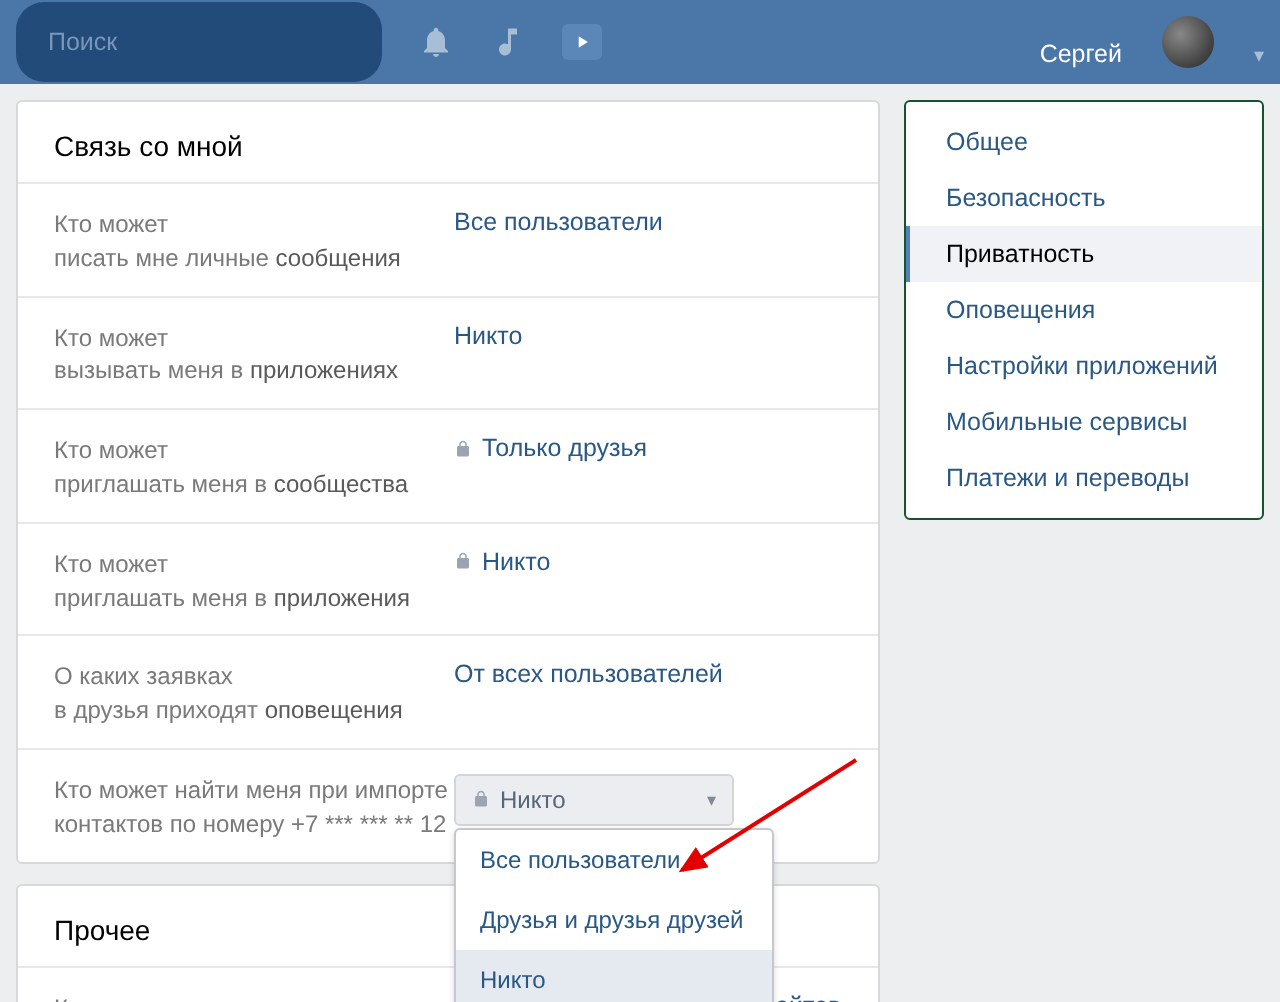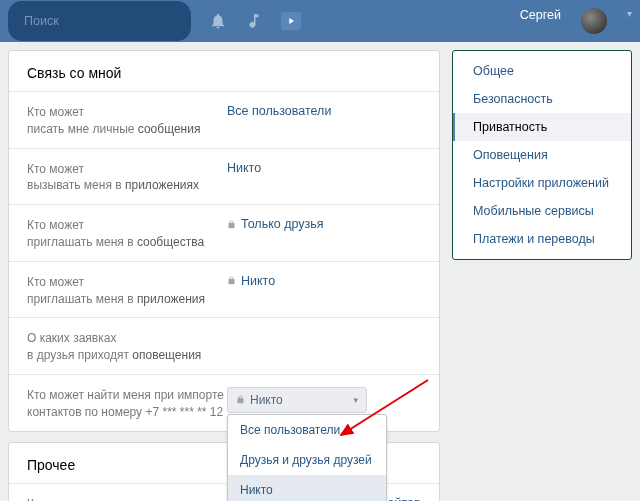--- a/index.html
+++ b/index.html
@@ -7,21 +7,21 @@
 .header { background: #4a76a8; height: 42px; display: flex; align-items: center; padding: 0 8px; }
 .search-wrap { background: #224b7a; border-radius: 14px; height: 40px; width: 183px; display: flex; align-items: center; padding: 0 10px; }
 .search-wrap svg { width: 12px; height: 12px; fill: #7a96b8; margin-right: 6px; }
 .search-input { background: transparent; border: none; outline: none; color: #7a96b8; font-size: 12.5px; flex: 1; }
 .search-input::placeholder { color: #7a96b8; }
 .header-icons { display: flex; align-items: center; margin-left: 18px; gap: 18px; }
 .header-icons .hic { color: #a8bdd6; display: flex; align-items: center; cursor: pointer; }
 .header-icons svg { width: 18px; height: 18px; fill: #a8bdd6; }
 .play-badge { width: 20px; height: 18px; background: #5b86b8; border-radius: 3px; display: flex; align-items: center; justify-content: center; }
 .play-badge svg { width: 10px; height: 10px; fill: #fff; }
-.header-right { margin-left: auto; display: flex; align-items: flex-start; gap: 20px; cursor: pointer; }
+.header-right { margin-left: auto; display: flex; align-items: flex-end; gap: 20px; cursor: pointer; }
 .header-right .uname { color: #fff; font-weight: 500; font-size: 12.5px; }
 .avatar { width: 26px; height: 26px; border-radius: 50%; background: radial-gradient(circle at 35% 35%, #888, #222); }
 .chev { color: #a8bdd6; font-size: 10px; }
 .main { display: flex; gap: 12px; padding: 8px; align-items: flex-start; }
 .content { flex: 1; display: flex; flex-direction: column; gap: 10px; }
 .card { background: #fff; border: 1px solid #d7d8db; border-radius: 3px; }
 .card-title { padding: 14px 18px 10px; font-size: 14px; color: #000; font-weight: 400; }
 .row { display: flex; border-top: 1px solid #e7e8ec; padding: 12px 18px 10px; align-items: flex-start; }
 .row:first-of-type { border-top: 1px solid #e7e8ec; }
 .row-label { width: 200px; color: #7a7a7a; line-height: 1.4; font-size: 12px; }
@@ -107,20 +107,23 @@
         <div class="row-value">
             <svg class="lock" viewBox="0 0 24 24">
               <path d="M18 8h-1V6c0-2.76-2.24-5-5-5S7 3.24 7 6v2H6c-1.1 0-2 .9-2 2v10c0 1.1.9 2 2 2h12c1.1 0 2-.9 2-2V10c0-1.1-.9-2-2-2zM9 6c0-1.66 1.34-3 3-3s3 1.34 3 3v2H9V6z"></path>
             </svg>
             <span>Никто</span>
           </div>
       </div>
 
       <div class="row">
         <div class="row-label"><span>О каких заявках</span><br><span>в друзья приходят </span><b>оповещения</b></div>
+        <div class="row-value">
+            <span>От всех пользователей</span>
+          </div>
       </div>
 
       <div class="row">
         <div class="row-label"><span>Кто может найти меня при импорте</span><br><span>контактов по номеру +7 *** *** ** 12</span></div>
         <div class="dropdown-wrap">
           <div class="dropdown-btn">
             <svg class="lock" viewBox="0 0 24 24">
                 <path d="M18 8h-1V6c0-2.76-2.24-5-5-5S7 3.24 7 6v2H6c-1.1 0-2 .9-2 2v10c0 1.1.9 2 2 2h12c1.1 0 2-.9 2-2V10c0-1.1-.9-2-2-2zM9 6c0-1.66 1.34-3 3-3s3 1.34 3 3v2H9V6z"></path>
               </svg>
             <span>Никто</span>

